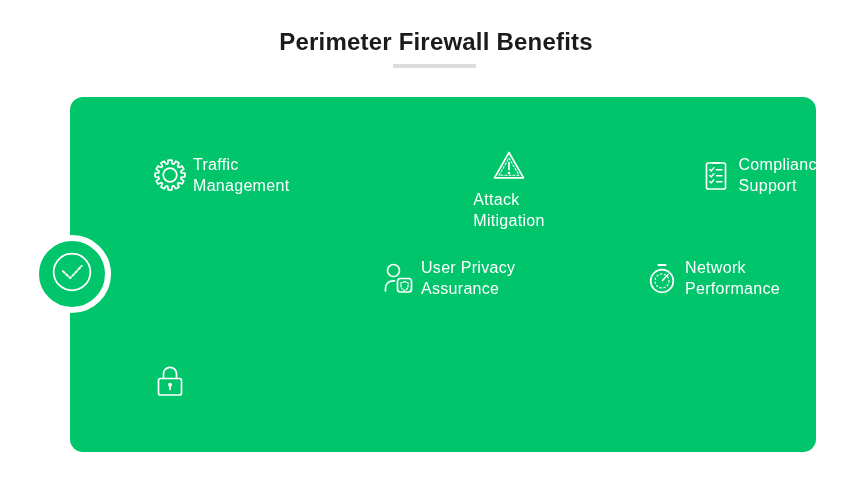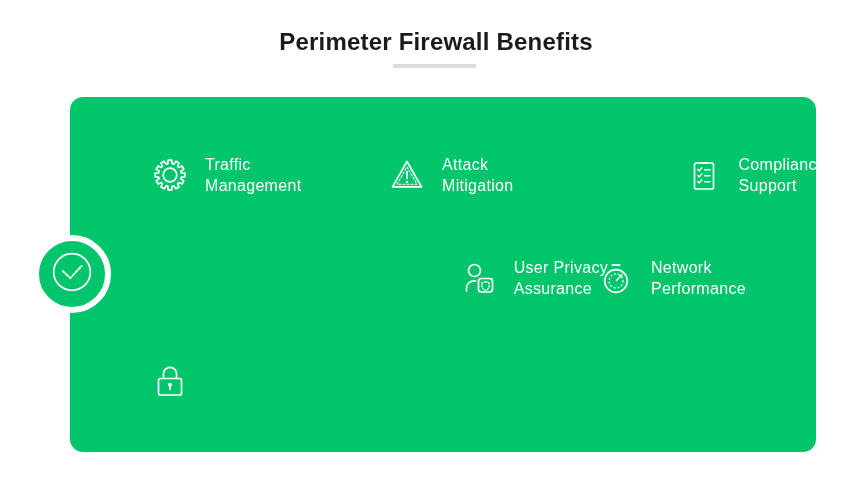--- a/index.html
+++ b/index.html
@@ -14,36 +14,36 @@
   }
   .title-underline {
     position:absolute; left:393px; top:64px; width:83px; height:4px;
     background:#dcdcdc;
   }
   .panel {
     position:absolute; left:70px; top:97px; width:746px; height:355px;
     background:#00c56a; border-radius:13px;
   }
   .item {
-    position:absolute; display:flex; align-items:center; gap:15px;
+    position:absolute; display:flex; align-items:center; gap:3px;
     width:230px; height:58px;
   }
   .item .icon { flex:0 0 40px; width:40px; height:40px; }
   .item .icon svg { display:block; width:40px; height:40px; }
   .item .label {
     color:#ffffff; font-size:16px; line-height:21px; font-weight:500;
     letter-spacing:0.3px; white-space:pre-line;
   }
   
   .pos-r1c1 { left:80px;  top:49px;  }
-  .pos-r1c2 { left:317px; top:49px;  }
+  .pos-r1c2 { left:324px; top:49px;flex-direction:column;  }
   .pos-r1c3 { left:526px; top:49px;justify-content:flex-end;  }
   .pos-r2c1 { left:80px;  top:152px; }
-  .pos-r2c2 { left:308px; top:152px;justify-content:flex-end; }
-  .pos-r2c3 { left:526px; top:152px; }
+  .pos-r2c2 { left:308px; top:152px; }
+  .pos-r2c3 { left:526px; top:152px;justify-content:center; }
   .pos-r3c1 { left:80px;  top:255px; }
   .badge {
     position:absolute; left:33px; top:235px; width:66px; height:66px;
     background:#00c56a; border:6px solid #ffffff; border-radius:50%;
     box-sizing:content-box; display:flex; align-items:center; justify-content:center;
   }
   .badge svg { width:56px; height:56px; }
   .stroke { fill:none; stroke:#ffffff; stroke-width:1.7; stroke-linecap:round; stroke-linejoin:round; }
 </style>
 </head>

